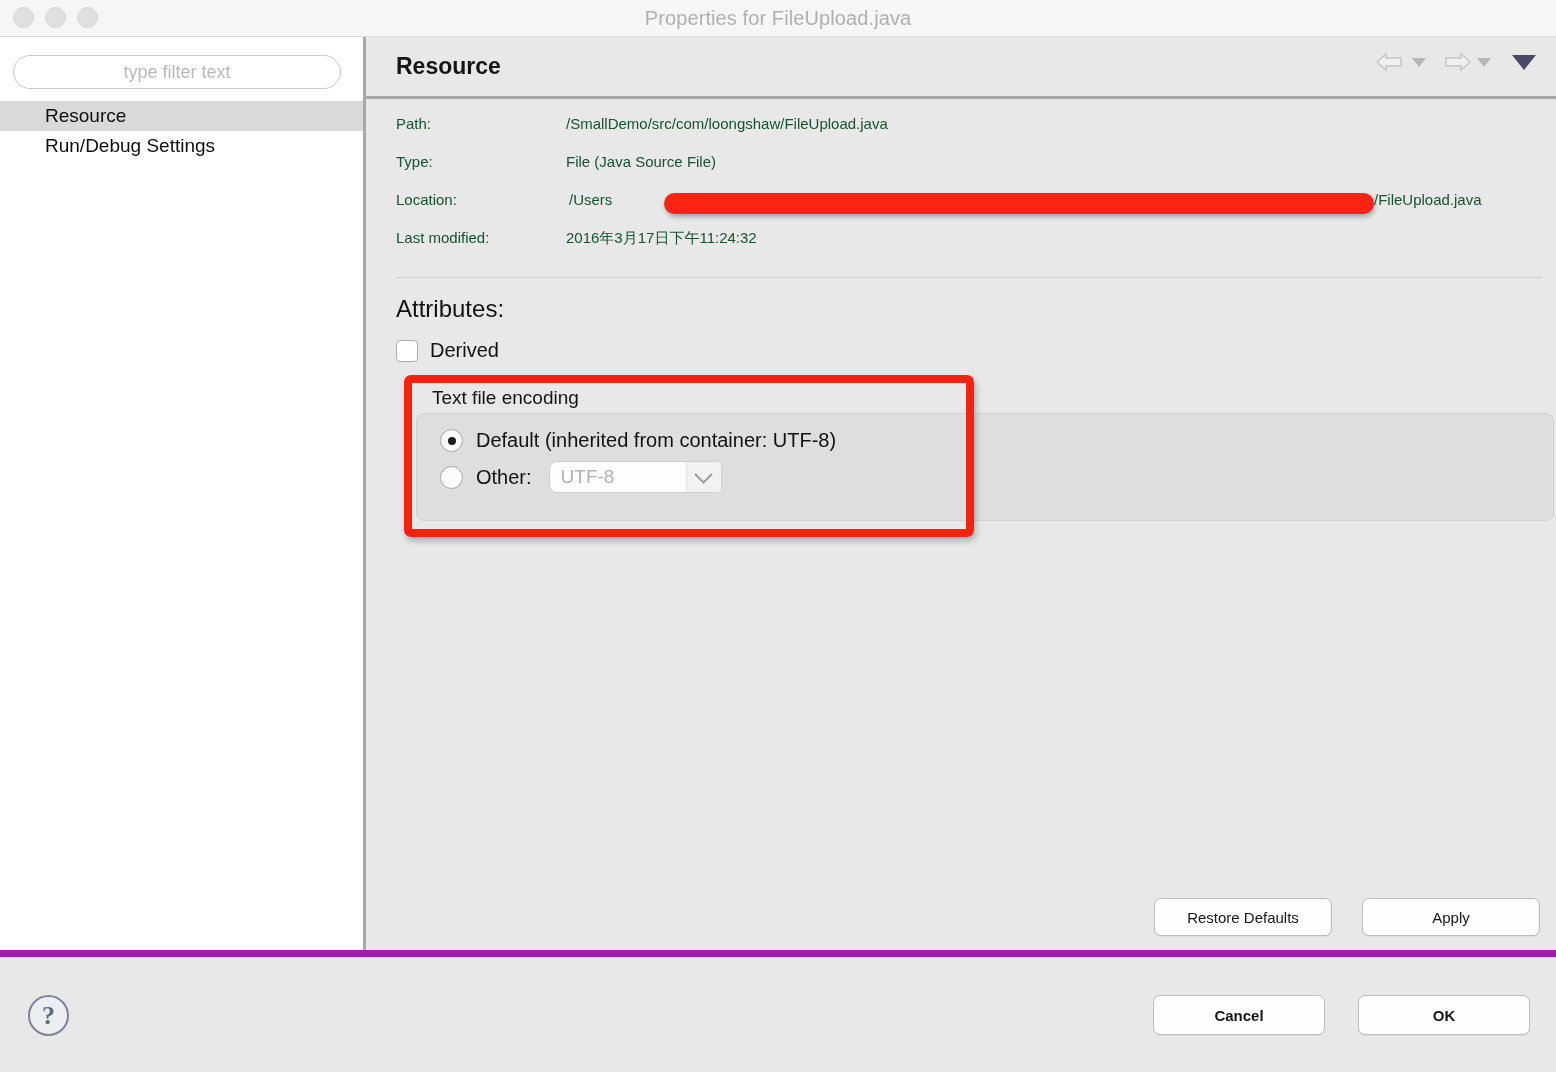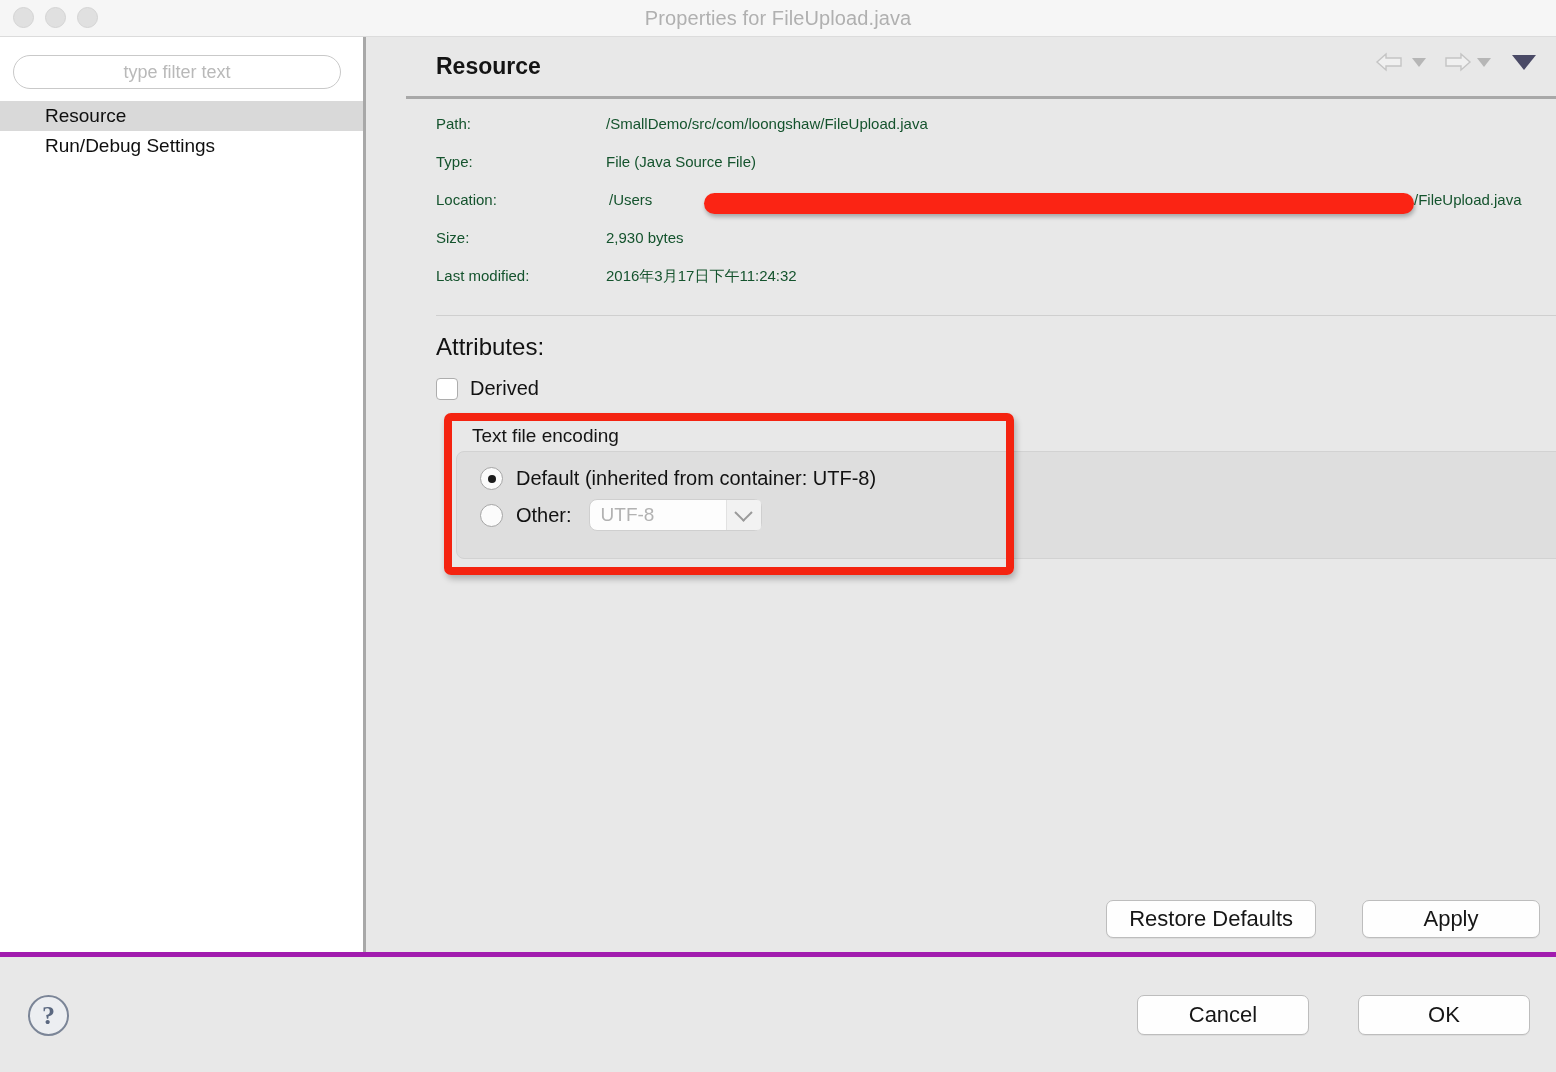--- a/index.html
+++ b/index.html
@@ -57,22 +57,21 @@
     color: #b0b0b0;
     letter-spacing: .1px;
     user-select: none;
   }
 
   
   .body-split {
     flex: 1 1 auto;
     display: flex;
     min-height: 0;
-    border-bottom: 5px solid #a21caf;
-    gap: 40px;
+    border-bottom: 7px solid #a21caf;
   }
 
   
   .sidebar {
     width: 366px;
     flex: 0 0 366px;
     background: #ffffff;
     border-right: 3px solid #a8a8a8;
     box-sizing: border-box;
     padding-top: 18px;
@@ -362,27 +361,26 @@
     display: flex;
     gap: 30px;
   }
   .btn {
     min-width: 120px;
     height: 38px;
     border: 1px solid #bdbdbd;
     border-radius: 7px;
     background: #fefefe;
     font-family: "Liberation Sans", sans-serif;
-    font-size: 22px;
+    font-size: 15px;
     color: #161616;
     padding: 0 22px;
     cursor: default;
     box-shadow: 0 1px 0 rgba(0,0,0,.05);
     white-space: nowrap;
-    margin-left: 16px;
   }
   .btn.wide { min-width: 178px; }
 
   
   .footer {
     flex: 0 0 115px;
     height: 115px;
     position: relative;
     background: #e8e8e8;
   }
@@ -407,20 +405,21 @@
   .footer-buttons {
     position: absolute;
     right: 26px;
     top: 38px;
     display: flex;
     gap: 33px;
   }
   .btn.footer-btn {
     min-width: 172px;
     height: 40px;
+    font-weight: bold;
   }
 </style>
 </head>
 <body>
 
 <div class="window">
 
   <div class="titlebar">
     <div class="traffic-lights">
       <div class="tl-dot"></div>
@@ -483,24 +482,20 @@
 
           <div class="prop-row location">
             <div class="prop-label">Location:</div>
             <div class="prop-value">
               <span>/Users</span>
               <span class="redaction"></span>
               <span class="loc-tail">/FileUpload.java</span>
             </div>
           </div>
 
-          <div class="prop-row">
-            <div class="prop-label">Size:</div>
-            <div class="prop-value">2,930  bytes</div>
-          </div>
 
           <div class="prop-row">
             <div class="prop-label">Last modified:</div>
             <div class="prop-value">2016年3月17日下午11:24:32</div>
           </div>
         </div>
 
         <div class="hr-sep"></div>
 
         <div class="attributes-label">Attributes:</div>

